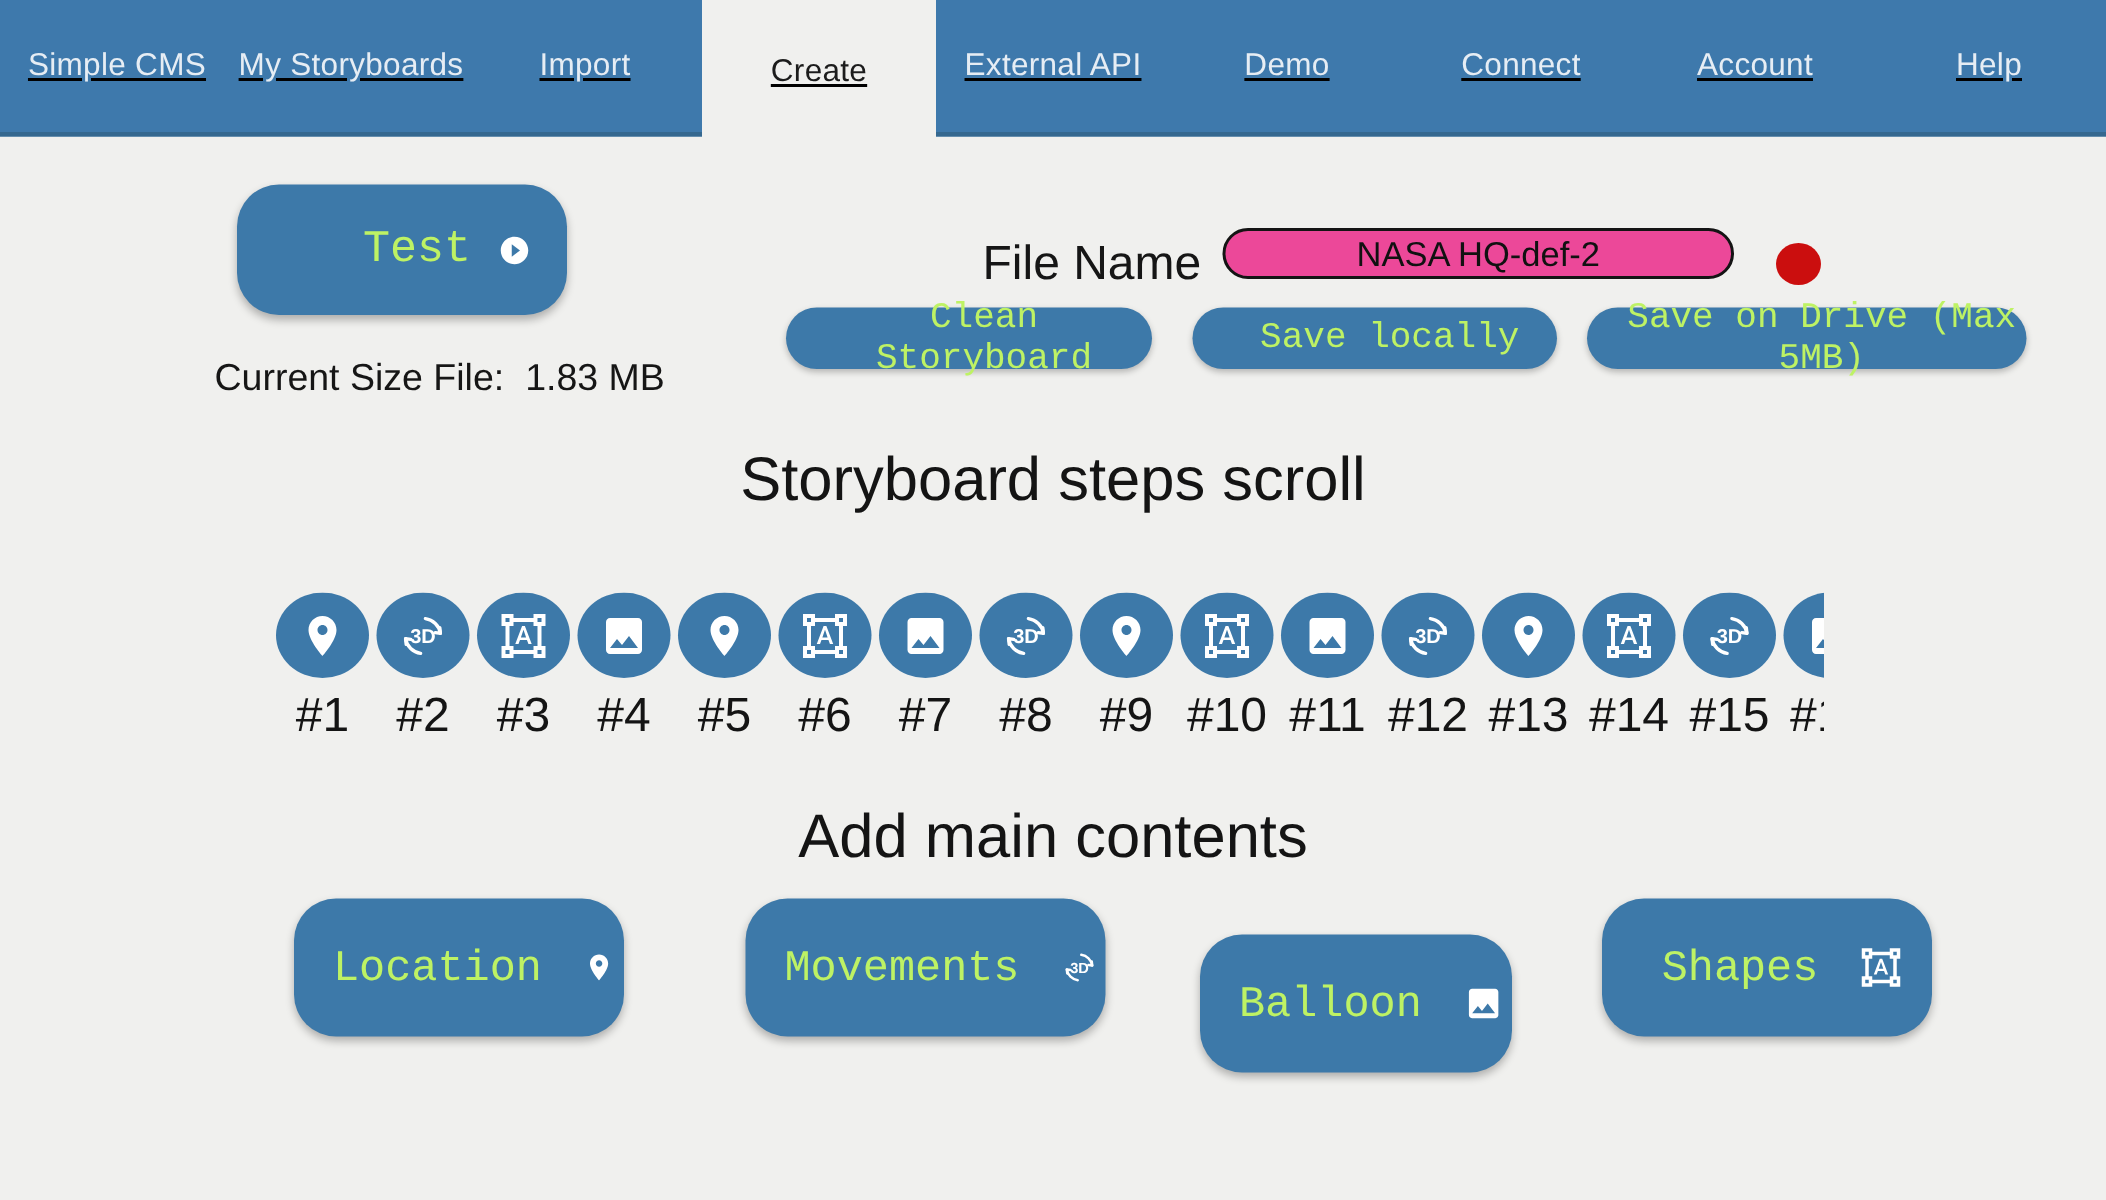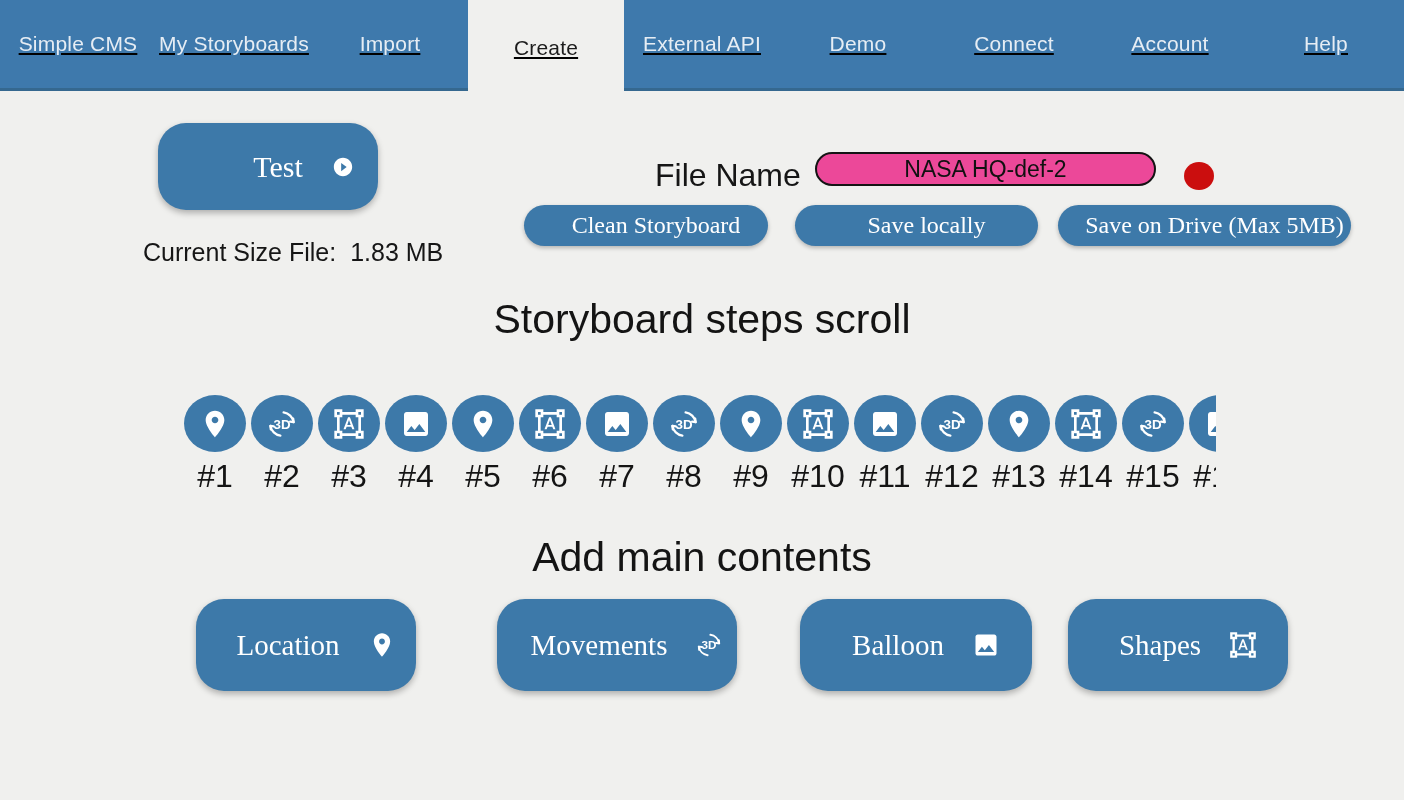--- a/index.html
+++ b/index.html
@@ -23,22 +23,22 @@
     height:88px;display:flex;align-items:center;justify-content:center;
     color:#e6edf4;font-size:21px;letter-spacing:.2px;cursor:pointer;
     white-space:nowrap;
   }
   .nav-item.active{
     height:95px;background:var(--bg,#f0f0ee);color:#1c1c1c;z-index:6;
   }
 
   
   .btn{
-    background:var(--primary,#3d79a9);color:#ffffff;border:none;cursor:pointer;
-    font-family:Liberation Serif, serif;
+    background:var(--primary,#3d79a9);color:#bef264;border:none;cursor:pointer;
+    font-family:Liberation Mono, monospace;
     display:flex;align-items:center;justify-content:center;
     box-shadow:0 3px 6px rgba(0,0,0,.28);
     padding-left:26px;
   }
   .test-btn{
     position:absolute;left:158px;top:123px;width:220px;height:87px;
     border-radius:28px;font-size:30px;
   }
   .test-btn .play{position:absolute;right:24px;top:33px;width:22px;height:22px;}
   .size-line{
@@ -89,21 +89,21 @@
   .step-label{margin-top:6px;font-size:32px;color:#141414;white-space:nowrap;}
 
   
   .add-btn{
     position:absolute;top:599px;height:92px;border-radius:28px;
     font-size:29px;gap:28px;
   }
   .add-btn .icon{width:28px;height:28px;}
   .add-btn.b0{left:196px;width:220px;}
   .add-btn.b1{left:497px;width:240px;}
-  .add-btn.b2{left:800px;width:232px;}
+  .add-btn.b2{left:800px;width:208px;margin-top:24px;}
   .add-btn.b3{left:1068px;width:220px;}
 
   .icon{color:#ffffff;fill:currentColor;}
   .defs{position:absolute;width:0;height:0;overflow:hidden;}
 </style>
 </head>
 <body>
 
 <svg class="defs" xmlns="http://www.w3.org/2000/svg">
   <symbol id="i-place" viewBox="0 0 24 24">

